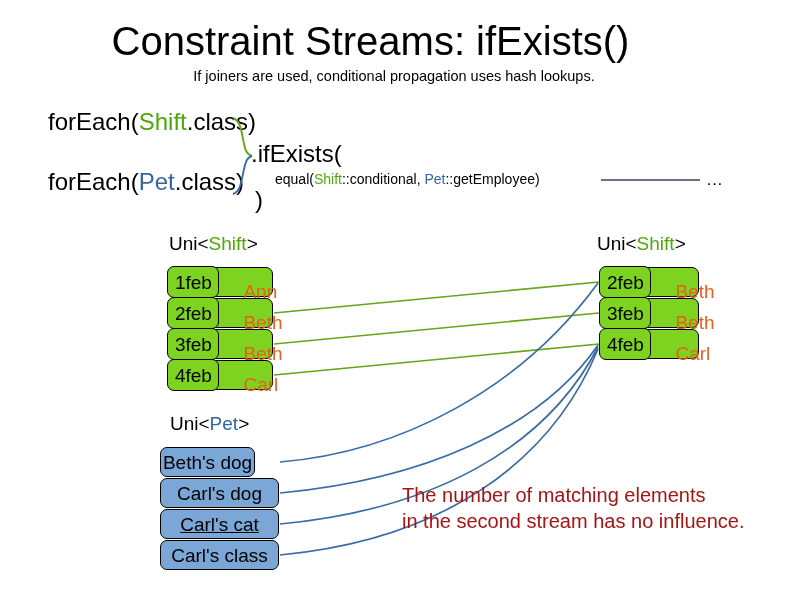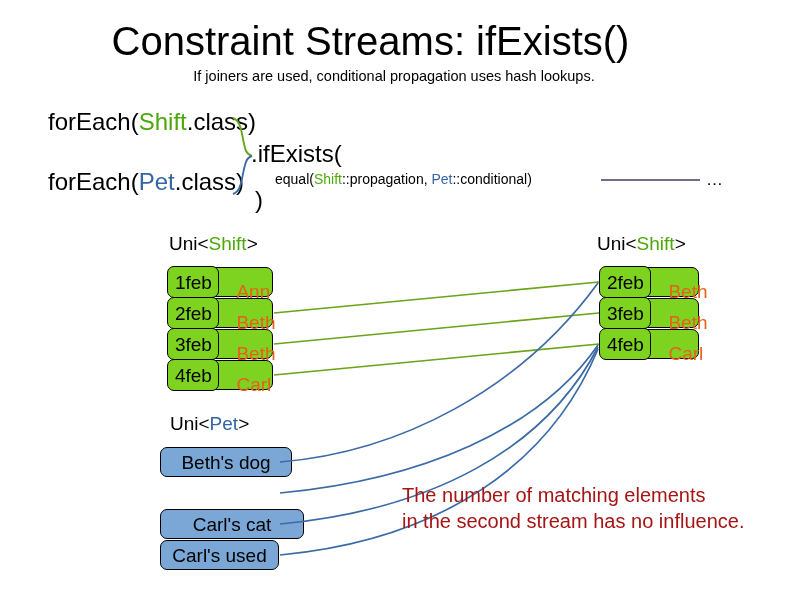--- a/index.html
+++ b/index.html
@@ -102,21 +102,21 @@
   .row.pet {
     background: #7ba7d7;
     height: 30px;
     justify-content: center;
     align-items: center;
   }
   .cell-date {
     box-sizing: border-box;
     border: 1.6px solid #000000;
     border-radius: 7px;
-    margin: -1.6px 11px -1.6px -1.6px;
+    margin: -1.6px 18px -1.6px -1.6px;
     background: #7ed321;
     display: flex;
     align-items: center;
     justify-content: center;
     padding: 0 4px;
     font-size: 19px;
     line-height: 19px;
     color: #000000;
     min-width: 52px;
   }
@@ -167,21 +167,21 @@
 
   <div id="title">Constraint Streams: ifExists()</div>
   <div id="subtitle">If joiners are used, conditional propagation uses hash lookups.</div>
 
   <div class="code-line" id="code-foreach-shift"><span>forEach(</span><span class="kw-shift">Shift</span><span>.class)</span></div>
 
   <div class="code-line" id="code-foreach-pet"><span>forEach(</span><span class="kw-pet">Pet</span><span>.class)</span></div>
 
   <div class="code-line" id="code-ifexists">.ifExists(</div>
 
-  <div id="code-equal"><span>equal(</span><span class="kw-shift">Shift</span><span>::propagation, </span><span class="kw-pet">Pet</span><span>::conditional)</span></div>
+  <div id="code-equal"><span>equal(</span><span class="kw-shift">Shift</span><span>::conditional, </span><span class="kw-pet">Pet</span><span>::getEmployee)</span></div>
 
   <div id="code-ellipsis">…</div>
 
   <div class="code-line" id="code-close-paren">)</div>
 
   <svg id="brace" viewBox="0 0 800 600">
     <path d="M 233 118 C 243 122 241 137 246 151 C 247 153 249 155 252 156" fill="none" stroke="#6aa417" stroke-width="1.9"></path>
     <path d="M 252 156 C 249 157 247 159 246 162 C 241 176 243 190 233 194" fill="none" stroke="#3a6ba5" stroke-width="1.9"></path>
     <line x1="601" y1="180" x2="700" y2="180" stroke="#7a6a8a" stroke-width="1.8"></line>
   </svg>
@@ -215,28 +215,31 @@
   </div>
   <div class="row shift" id="sr1" style="left:600px; top:298px; width:99px;">
     <div class="cell-date">3feb</div>
     <div class="cell-name">Beth</div>
   </div>
   <div class="row shift" id="sr2" style="left:600px; top:329px; width:99px;">
     <div class="cell-date">4feb</div>
     <div class="cell-name">Carl</div>
   </div>
 
-  <div class="row pet" id="p0" style="left:160px; top:447px; width:132px;justify-content:center;">
+  <div class="row pet" id="p0" style="left:160px; top:447px; width:95px;justify-content:center;">
     <div class="cell-pet">Beth's dog</div>
   </div>
-  <div class="row pet" id="p2" style="left:160px; top:509px; width:144px;">
+  <div class="row pet" id="p1" style="left:160px; top:478px; width:119px;">
+    <div class="cell-pet">Carl's dog</div>
+  </div>
+  <div class="row pet" id="p2" style="left:160px; top:509px; width:119px;text-decoration:underline;">
     <div class="cell-pet">Carl's cat</div>
   </div>
   <div class="row pet" id="p3" style="left:160px; top:540px; width:119px;">
-    <div class="cell-pet">Carl's used</div>
+    <div class="cell-pet">Carl's class</div>
   </div>
 
   <svg id="wires" viewBox="0 0 800 600">
 
     <line x1="274" y1="313" x2="599" y2="282" stroke="#6aa417" stroke-width="1.7"></line>
     <line x1="274" y1="344" x2="599" y2="313" stroke="#6aa417" stroke-width="1.7"></line>
     <line x1="274" y1="375" x2="599" y2="344" stroke="#6aa417" stroke-width="1.7"></line>
 
     <path d="M 280 462 C 400 452 520 390 598 283" fill="none" stroke="#3a6ba5" stroke-width="1.7"></path>
     <path d="M 280 493 C 420 480 540 430 598 345" fill="none" stroke="#3a6ba5" stroke-width="1.7"></path>

